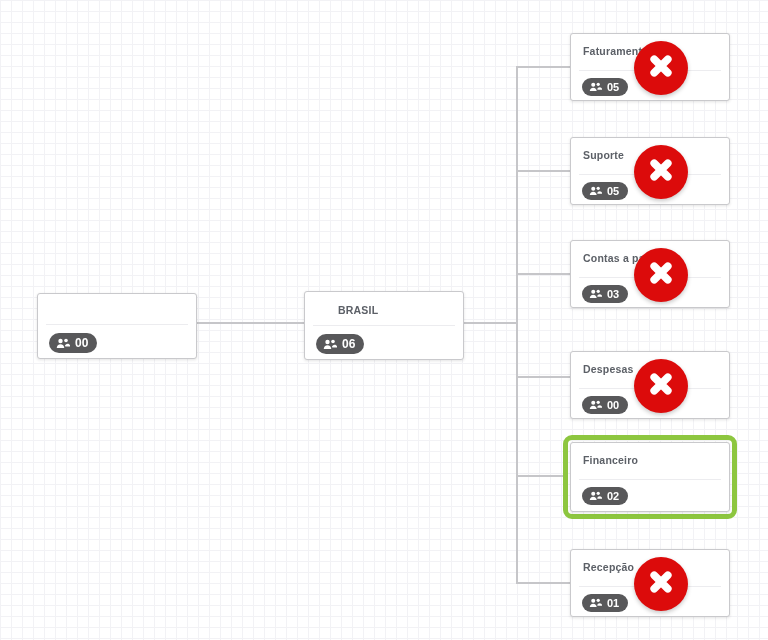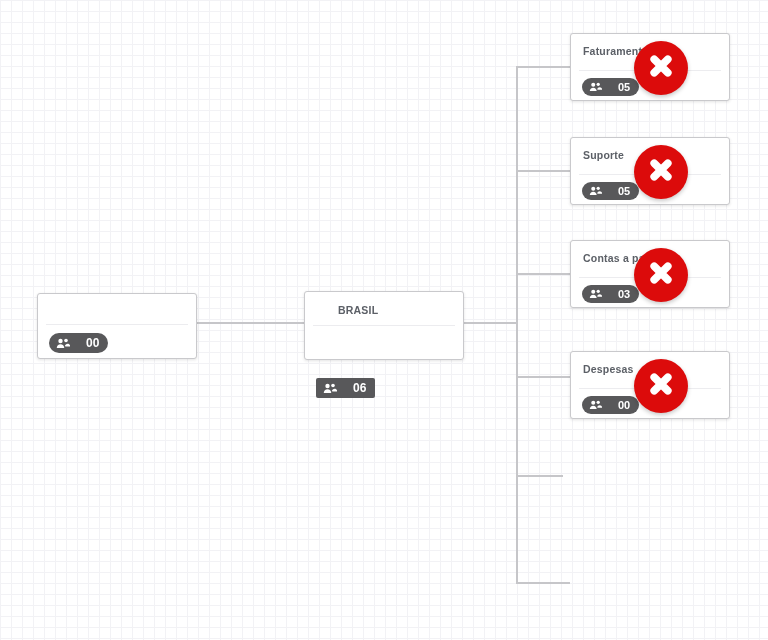--- a/index.html
+++ b/index.html
@@ -18,33 +18,33 @@
     background:#fff;border:1px solid #c9c9cc;border-radius:3px;
     box-shadow:0 1px 3px rgba(60,60,60,.14);
   }
   .title{
     position:absolute;top:11px;left:12px;font-size:10.5px;font-weight:bold;
     color:#5c6067;letter-spacing:.2px;white-space:nowrap;
   }
   .divider{position:absolute;top:36px;left:8px;right:8px;height:1px;background:#ececef;}
   .badge{
     position:absolute;left:11px;top:44px;height:18px;
-    display:inline-flex;align-items:center;gap:16px;
+    display:inline-flex;align-items:center;gap:5px;
     background:#58585a;border-radius:10px;padding:0 9px 0 7px;
     color:#fff;font-size:11px;font-weight:bold;
   }
   .badge svg{display:block;}
   
   .node.root{height:66px;}
   .node.root .divider{top:30px;}
   .node.root .badge{top:39px;height:20px;border-radius:11px;font-size:12px;}
   .node.brasil{height:69px;}
   .node.brasil .title{left:25px;top:12px;padding-left:8px;}
   .node.brasil .divider{top:33px;}
-  .node.brasil .badge{top:42px;height:20px;border-radius:2px;font-size:12px;margin-top:44px;}
+  .node.brasil .badge{top:42px;height:20px;border-radius:10px;font-size:12px;}
   .remove-btn{
     position:absolute;left:63px;top:7px;width:54px;height:54px;border-radius:50%;
     background:#dc0b0b;display:flex;align-items:center;justify-content:center;
     box-shadow:0 2px 4px rgba(0,0,0,.22);cursor:pointer;
   }
   .selected-frame{
     position:absolute;left:563px;top:435px;
     border:5px solid #8dc63f;border-radius:9px;padding:2px;
   }
   .selected-frame .node{position:relative;left:0;top:0;}
@@ -185,15 +185,56 @@
       </span>
       <span>00</span>
     </div>
     <div class="remove-btn">
       <span><svg width="34" height="34" viewBox="0 0 24 24">
             <path d="M7.2 7.2 L16.8 16.8 M16.8 7.2 L7.2 16.8" stroke="#fff" stroke-width="5.4" stroke-linecap="round" fill="none"></path>
           </svg></span>
     </div>
   </div>
 
-
+  <div class="selected-frame">
+    <div class="node" style="width:160px;height:70px;">
+      <div class="title">Financeiro</div>
+      <div class="divider"></div>
+      <div class="badge">
+        <span>
+          <svg width="13" height="10" viewBox="0 0 28 22">
+              <g fill="#fff">
+                <circle cx="9" cy="6" r="4.4"></circle>
+                <circle cx="20" cy="5" r="3.6"></circle>
+                <path d="M1.5 20c0-4.4 3.3-7.6 7.5-7.6s7.5 3.2 7.5 7.6z"></path>
+                <path d="M17.5 16.5c.8-3 3-5 6-5 2.8 0 5 2.4 5 5.5h-8z"></path>
+              </g>
+            </svg>
+        </span>
+        <span>02</span>
+      </div>
+    </div>
+  </div>
+
+  <div class="node" style="left:570px;top:549px;">
+    <div class="title">Recepção</div>
+    <div class="divider"></div>
+    <div class="badge">
+      <span>
+        <svg width="13" height="10" viewBox="0 0 28 22">
+            <g fill="#fff">
+              <circle cx="9" cy="6" r="4.4"></circle>
+              <circle cx="20" cy="5" r="3.6"></circle>
+              <path d="M1.5 20c0-4.4 3.3-7.6 7.5-7.6s7.5 3.2 7.5 7.6z"></path>
+              <path d="M17.5 16.5c.8-3 3-5 6-5 2.8 0 5 2.4 5 5.5h-8z"></path>
+            </g>
+          </svg>
+      </span>
+      <span>01</span>
+    </div>
+    <div class="remove-btn">
+      <span><svg width="34" height="34" viewBox="0 0 24 24">
+            <path d="M7.2 7.2 L16.8 16.8 M16.8 7.2 L7.2 16.8" stroke="#fff" stroke-width="5.4" stroke-linecap="round" fill="none"></path>
+          </svg></span>
+    </div>
+  </div>
 
 </div>
 
 </body></html>

